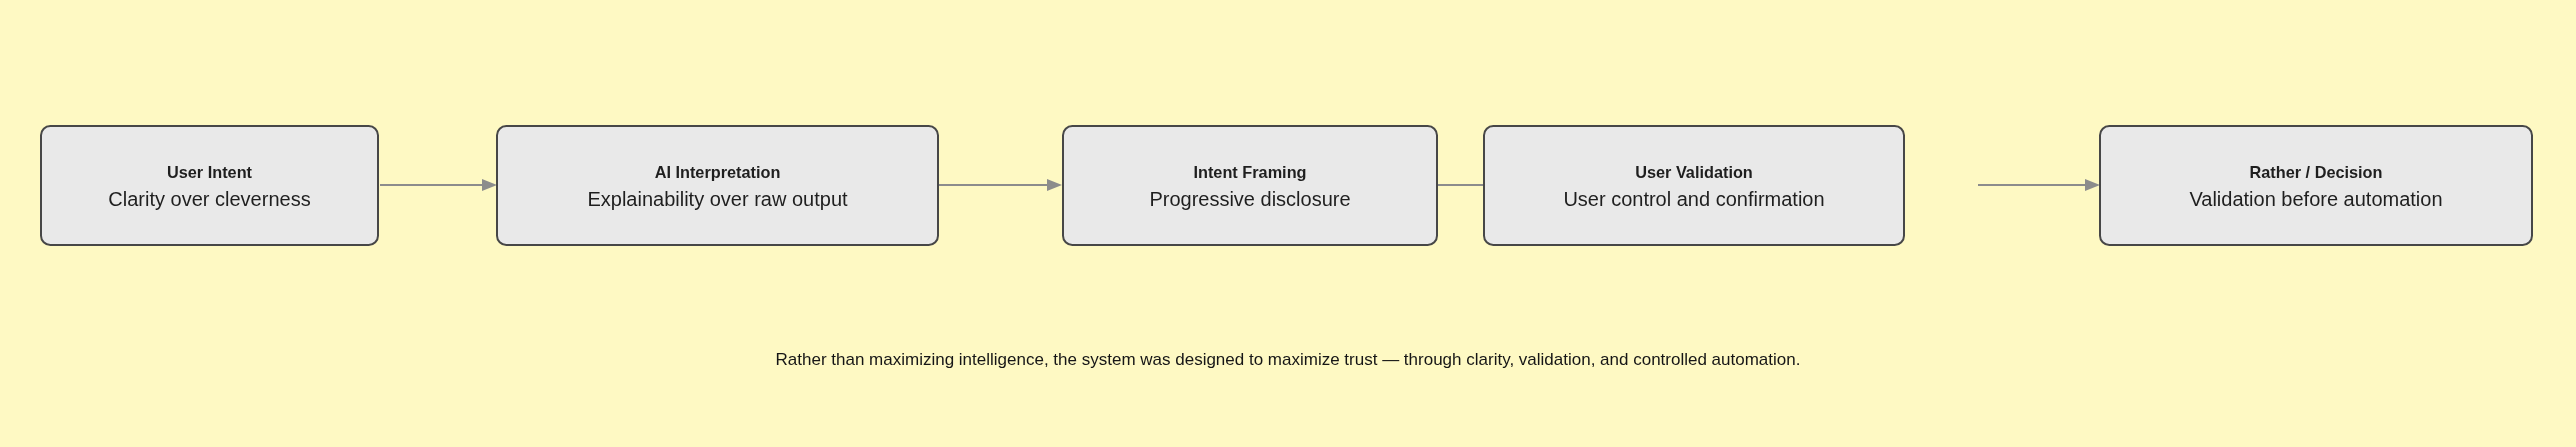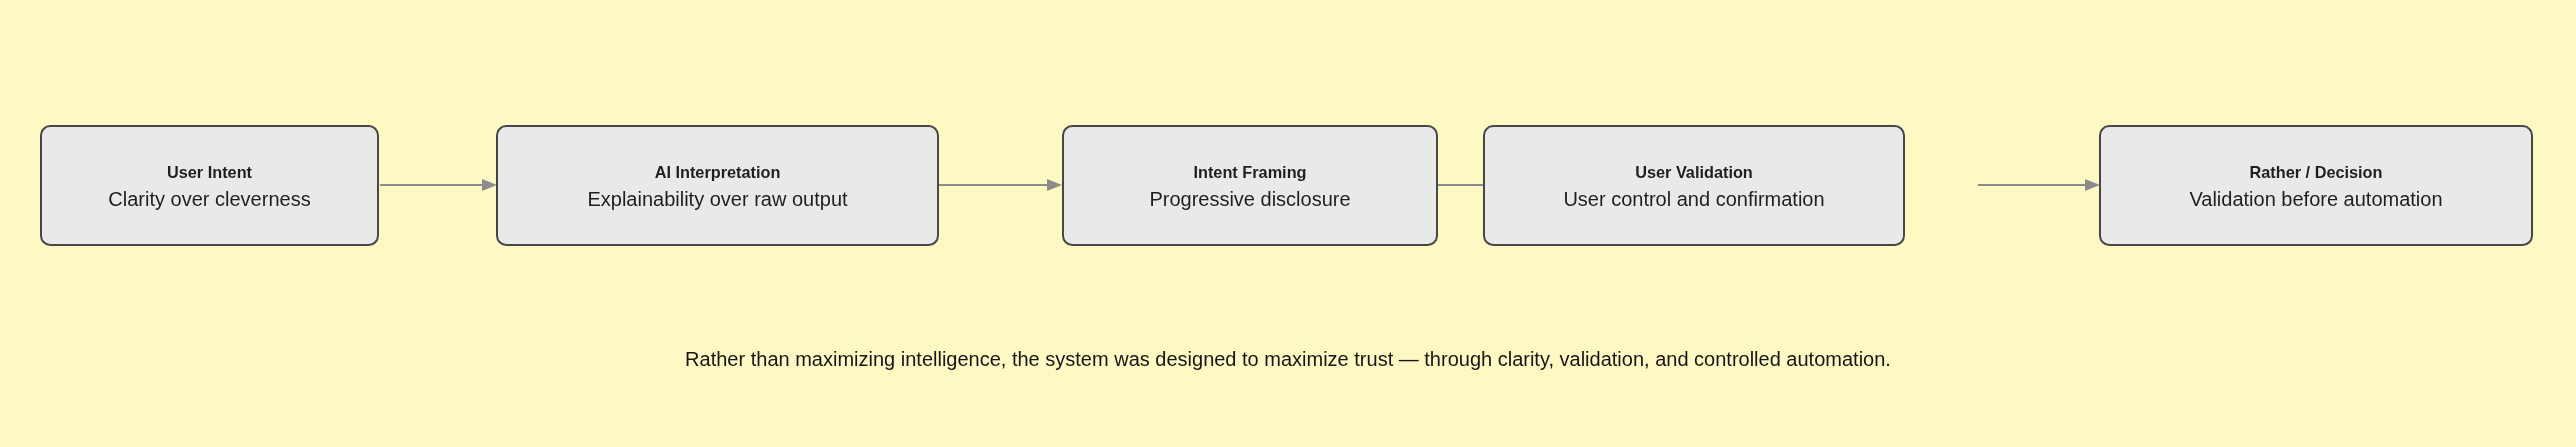--- a/index.html
+++ b/index.html
@@ -59,21 +59,21 @@
     border-left: 15.5px solid #8c8c8c;
     border-top: 6.9px solid transparent;
     border-bottom: 6.9px solid transparent;
   }
   .caption {
     position: absolute;
     top: 346px;
     left: 0;
     width: 2576px;
     text-align: center;
-    font-size: 20px;
+    font-size: 17px;
     line-height: 27.5px;
     color: #161616;
   }
 </style>
 </head>
 <body>
 
 <div id="canvas">
 
   <div class="node" style="left:40px; width:339px;">

